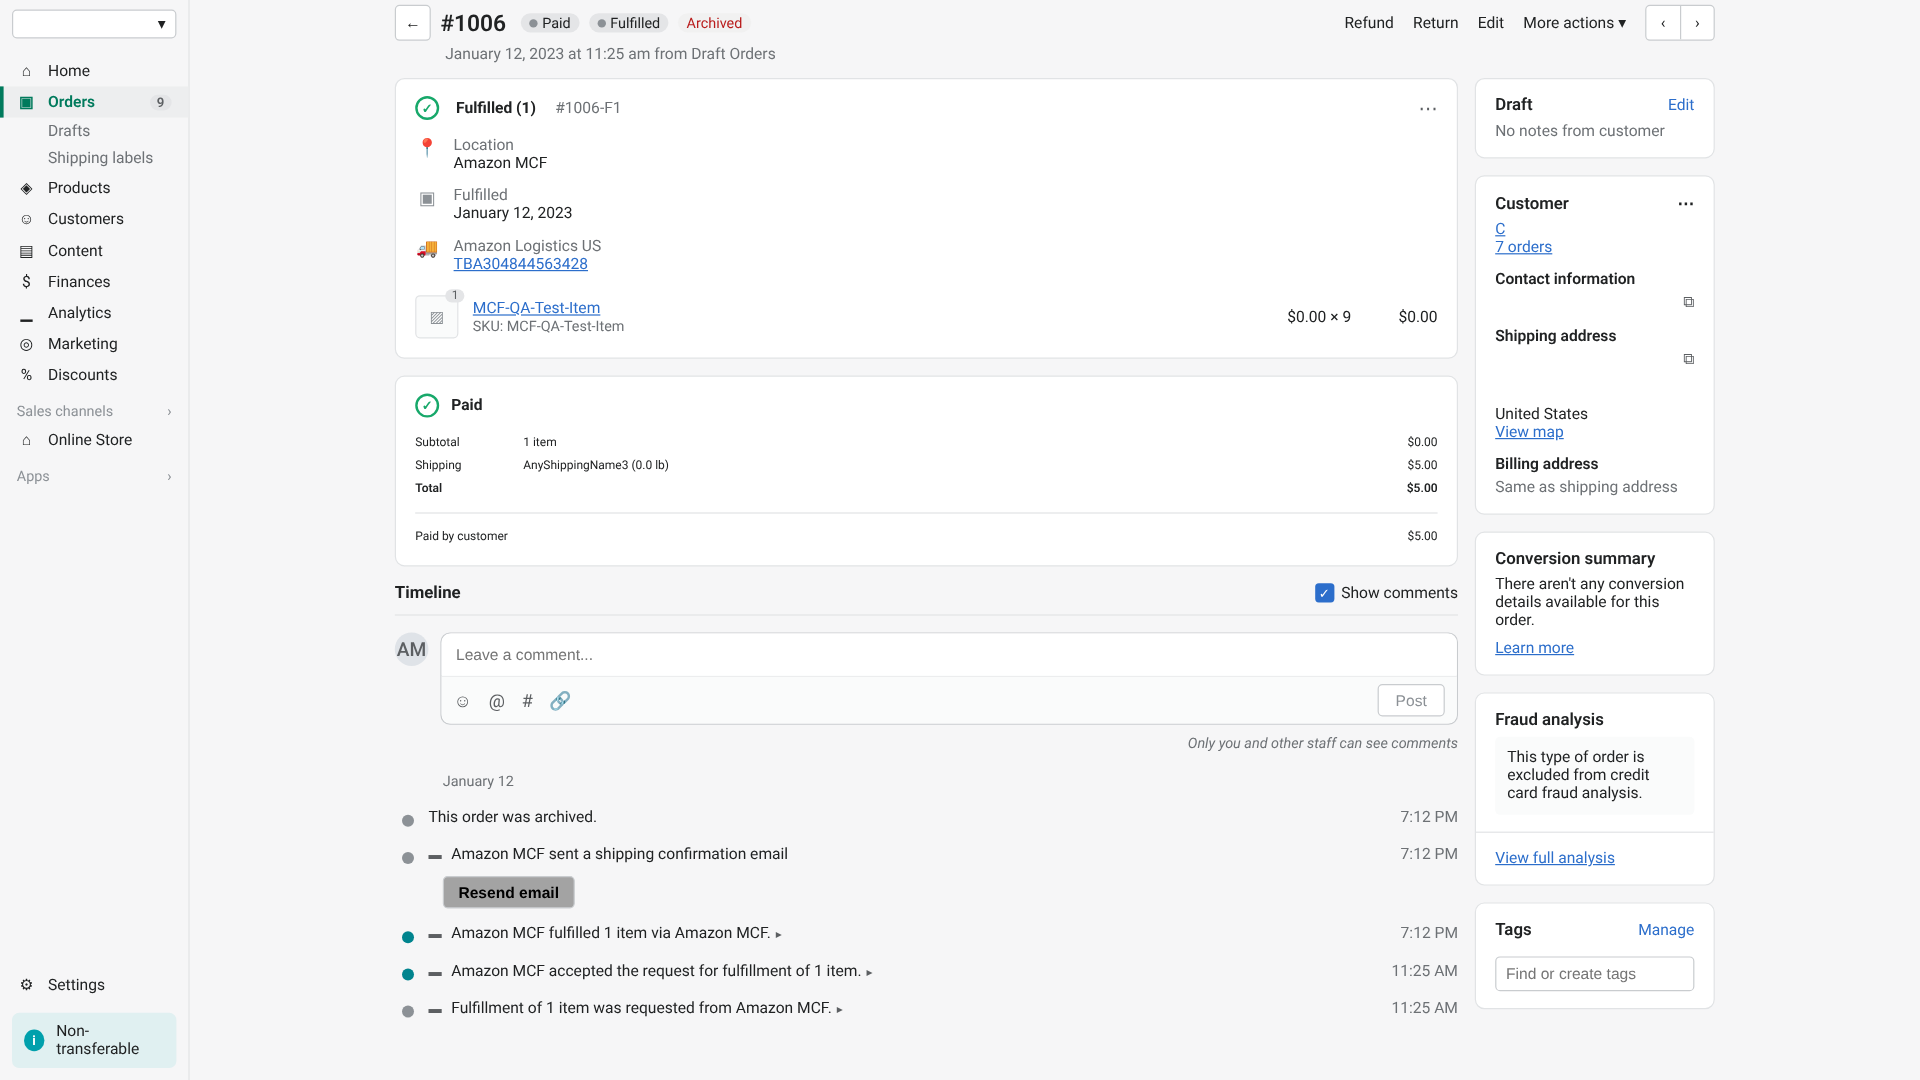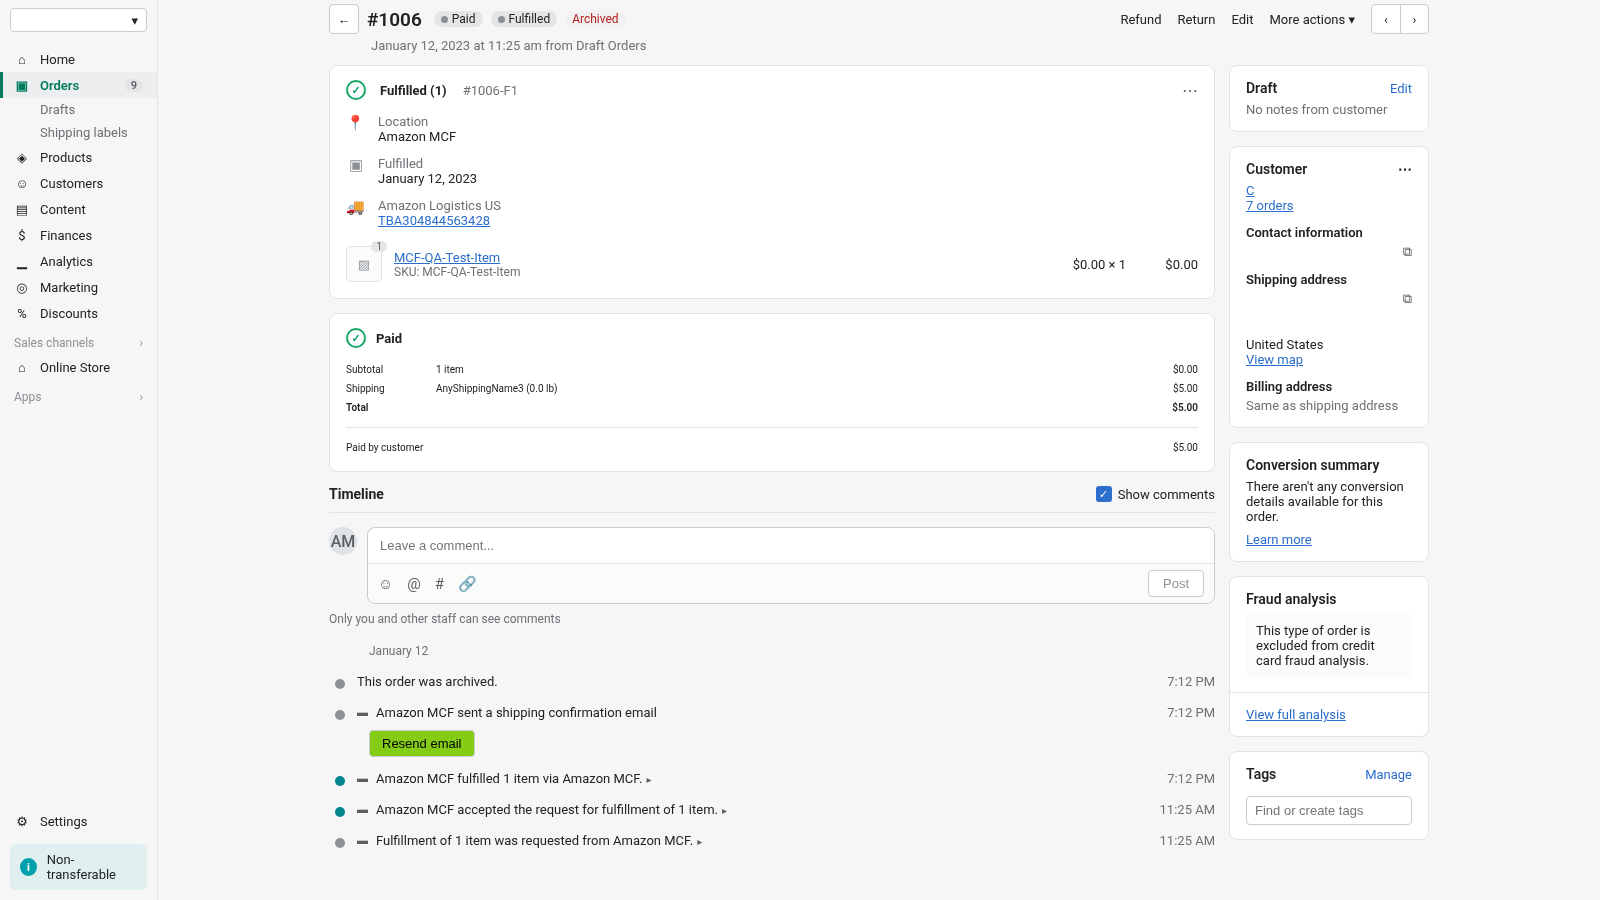--- a/index.html
+++ b/index.html
@@ -78,32 +78,32 @@
 .chk { width:16px; height:16px; background:#2c6ecb; border-radius:3px; display:inline-flex; align-items:center; justify-content:center; color:#fff; font-size:11px; margin-right:6px; flex-shrink:0;}
 .show-comments { display:flex; align-items:center; font-size:13px;}
 
 .comment-box { display:flex; gap:10px;}
 .avatar { width:28px; height:28px; border-radius:50%; background:#dfe3e8; display:flex; align-items:center; justify-content:center; font-size:16px; color:#5c5f62; flex-shrink:0; font-weight:500;}
 .comment-input-wrap { flex:1; border:1px solid #c9cccf; border-radius:8px; background:#fff;}
 .comment-input { border:none; width:100%; padding:10px 12px; font-size:13px; outline:none; border-radius:8px 8px 0 0;}
 .comment-toolbar { display:flex; align-items:center; padding:6px 10px; border-top:1px solid #e1e3e5; gap:14px; background:#fafbfb; border-radius:0 0 8px 8px;}
 .comment-toolbar .tb-ico { color:#5c5f62; cursor:pointer; font-size:15px;}
 .post-btn { margin-left:auto; background:#fff; border:1px solid #c9cccf; border-radius:4px; padding:5px 14px; font-size:13px; color:#8c9196; cursor:pointer;}
-.comment-note { font-size:12px; color:#6d7175; margin-top:8px;}
+.comment-note { text-align:right; font-size:12px; color:#6d7175; margin-top:8px;font-style:italic;}
 
 .tl-date { font-size:12px; color:#6d7175; margin:18px 0 8px 40px;}
 .tl-row { display:flex; gap:12px; padding:8px 0; position:relative;}
 .tl-dot { width:10px; height:10px; border-radius:50%; background:#8c9196; margin-top:5px; margin-left:6px; flex-shrink:0;}
 .tl-dot.green { background:#00848e;}
 .tl-body { flex:1; display:flex; }
 .tl-text { flex:1; font-size:13px;}
 .tl-time { font-size:13px; color:#6d7175; margin-left:10px;}
 .tl-expand { margin-right:8px; color:#5c5f62; font-size:11px; cursor:pointer; padding-top:1px;}
 .tl-caret { color:#5c5f62; margin-left:4px; font-size:10px;}
-.resend-btn { margin: 2px 0 6px 40px; background:#84cc16; border:1px solid #c9cccf; border-radius:4px; padding:5px 12px; font-size:13px; cursor:pointer; display:inline-block;}
+.resend-btn { margin: 2px 0 6px 40px; background:#a3a3a3; border:1px solid #c9cccf; border-radius:4px; padding:5px 12px; font-size:13px; cursor:pointer; display:inline-block;font-weight:bold;}
 
 
 .side-head { display:flex; justify-content:space-between; align-items:center; font-weight:600; font-size:14px; margin-bottom:6px;}
 .side-head .link { font-weight:400; font-size:13px; color:#2c6ecb; cursor:pointer; text-decoration:none;}
 .muted { color:#6d7175; font-size:13px;}
 .side-sub { font-weight:600; font-size:13px; margin-top:12px; margin-bottom:4px;}
 .copy-ico { float:right; color:#5c5f62; cursor:pointer;}
 .tag-input { width:100%; border:1px solid #c9cccf; border-radius:4px; padding:6px 8px; font-size:13px; margin-top:8px;}
 .info-callout { background:#fafbfb; border-radius:4px; padding:10px; font-size:13px; color:#202223;}
 </style>
@@ -243,21 +243,21 @@
           </div>
           <div class="line-item">
             <div class="thumb">
               <span>▨</span>
               <span class="cnt">1</span>
             </div>
             <div>
               <div class="name"><a>MCF-QA-Test-Item</a></div>
               <div class="sku">SKU: MCF-QA-Test-Item</div>
             </div>
-            <div class="price">$0.00 × 1</div>
+            <div class="price">$0.00 × 9</div>
             <div class="tot">$0.00</div>
           </div>
         </div>
 
         <div class="card card-pad">
           <div class="paid-head" style="margin-bottom:12px;">
             <span class="status-icon"></span>
             <strong>Paid</strong>
           </div>
           <div class="money-row">

